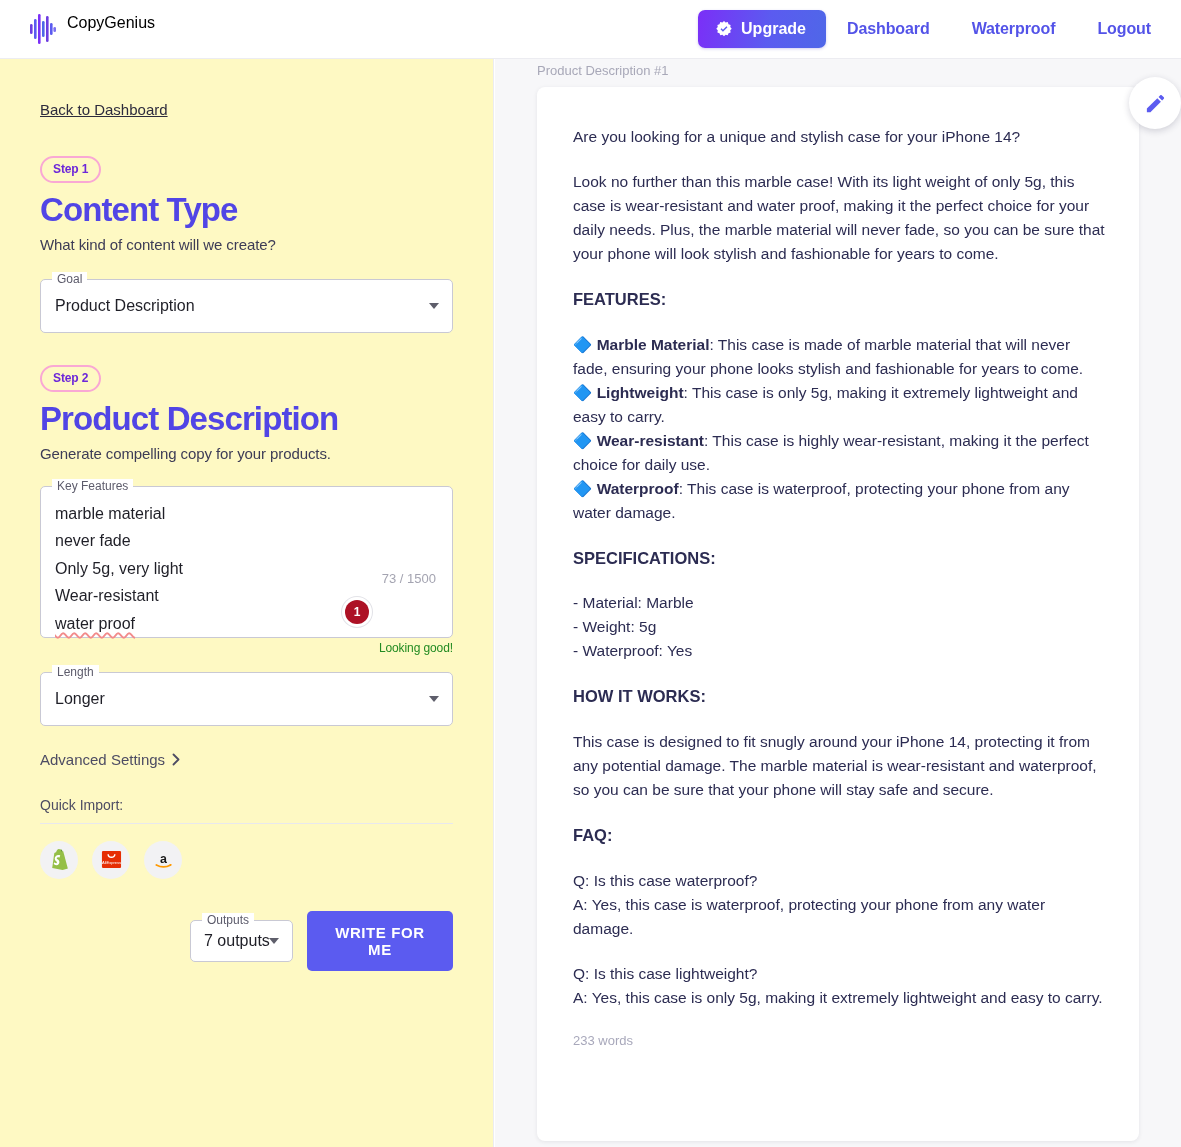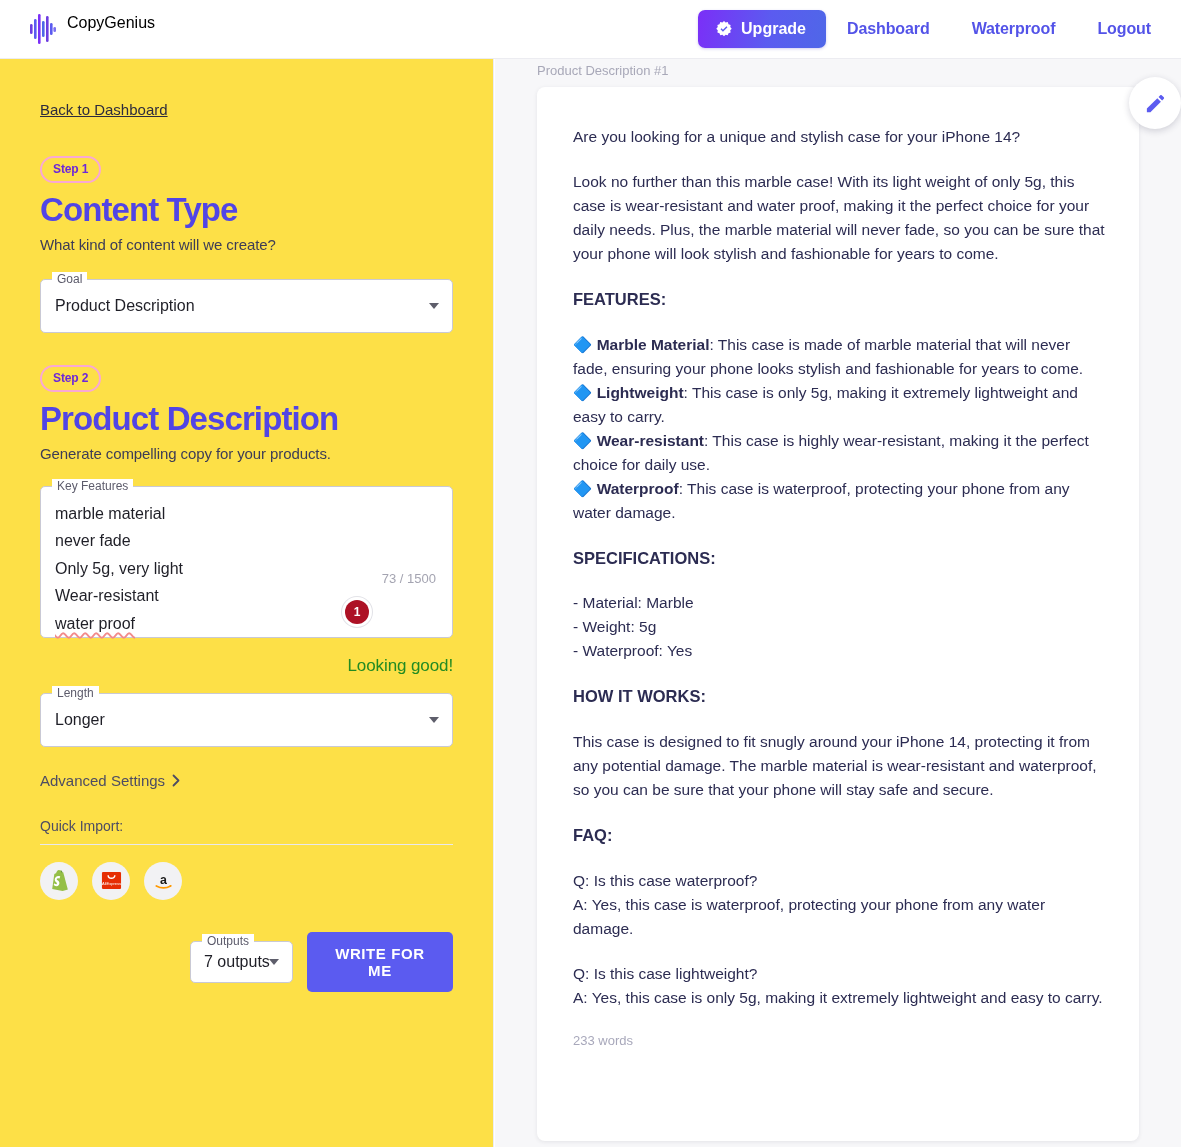--- a/index.html
+++ b/index.html
@@ -37,21 +37,21 @@
     color: #5353e8; font-size: 16px; font-weight: bold;
     text-decoration: none; padding: 0 21px; cursor: pointer;
     letter-spacing: -0.1px;
   }
   .nav-link.last { padding-right: 0; }
 
   
   .left-panel {
     position: absolute; top: 59px; left: 0;
     width: 494px; height: 1088px;
-    background: #fde047;
+    background: #fef9c3;
     border-right: 1px solid #ececf1;
     padding: 0 40px;
     overflow: hidden;
   }
   .right-panel {
     position: absolute; top: 59px; left: 495px;
     width: 686px; height: 1088px;
     background: #f7f7f9;
     overflow: hidden;
   }
@@ -115,22 +115,22 @@
   .err-badge {
     position: absolute; right: 83px; top: 113px;
     width: 24px; height: 24px; border-radius: 50%;
     background: #ad1125; color: #fff;
     font-size: 12px; font-weight: bold;
     display: flex; align-items: center; justify-content: center;
     box-shadow: 0 0 0 3px #ffffff, 0 0 0 4px #e3e3e8;
     cursor: pointer;
   }
   .hint-ok {
-    text-align: right; font-size: 17px; color: #228b22;
-    margin-top: 18px; letter-spacing: -0.1px;
+    text-align: right; font-size: 12px; color: #228b22;
+    margin-top: 3px; letter-spacing: -0.1px;
   }
   .adv-settings {
     margin-top: 25px; font-size: 15px; color: #4d4c63;
     cursor: pointer; display: inline-flex; align-items: center; gap: 7px;
   }
   .chev { display: block; }
   .quick-import-label {
     margin-top: 28px; font-size: 14px; color: #4d4c63;
   }
   .qi-rule { margin-top: 10px; height: 1px; background: #e8e8ee; }

